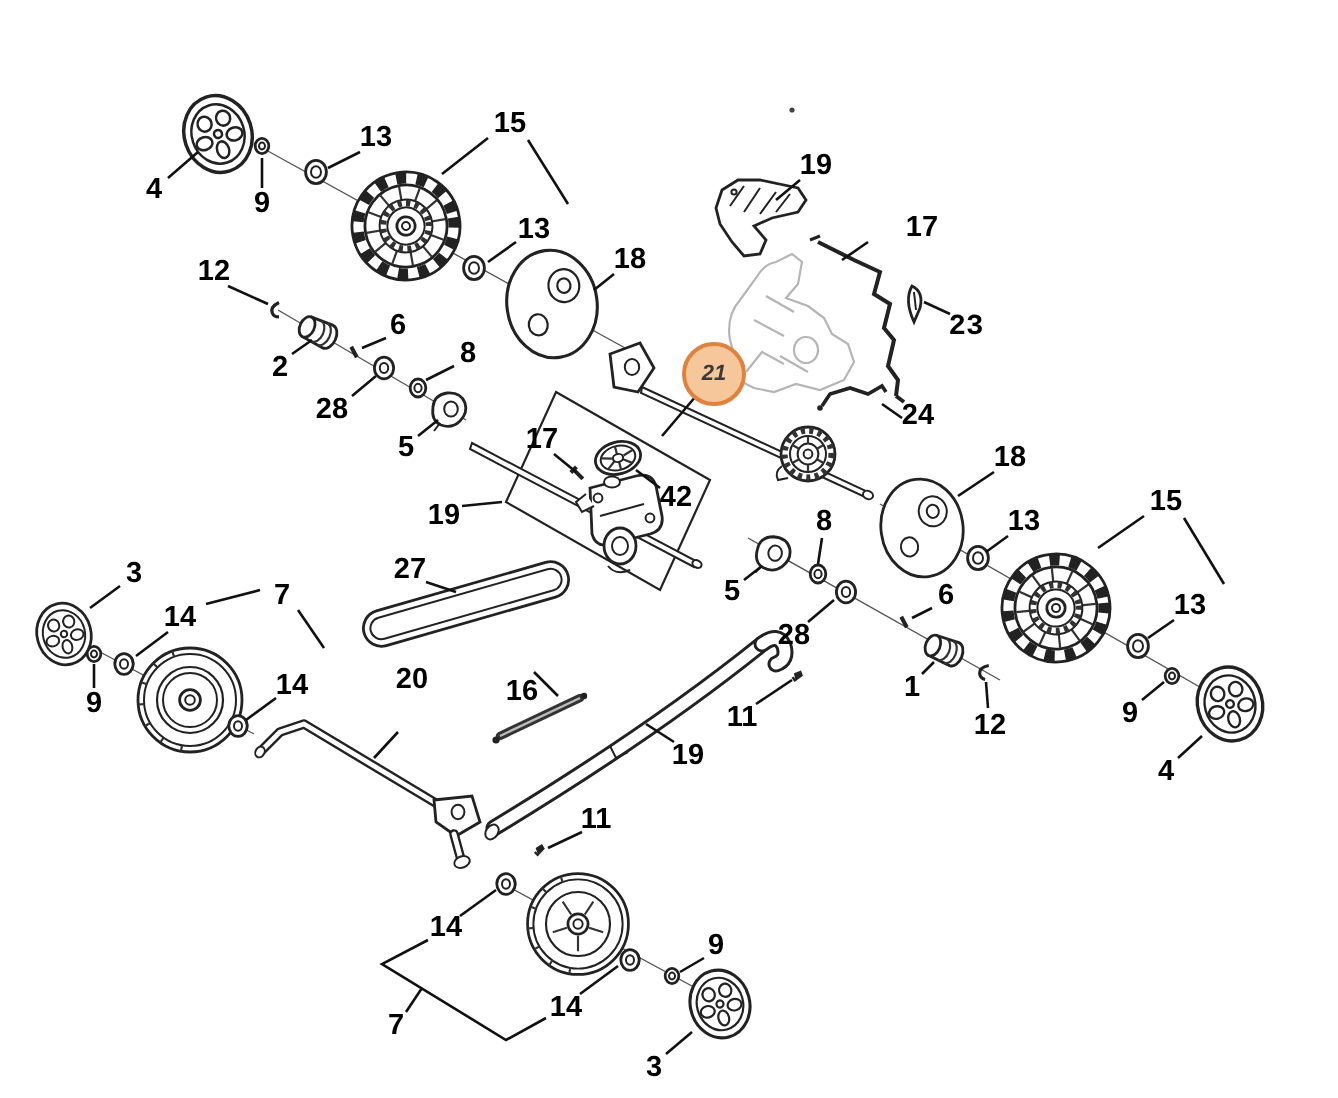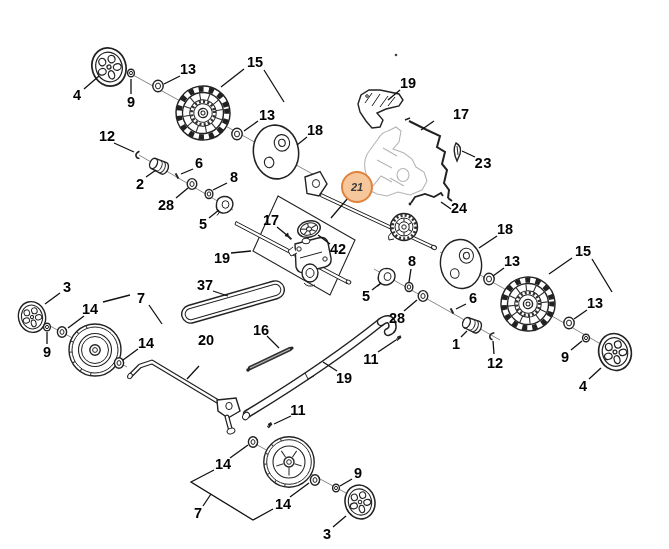--- a/index.html
+++ b/index.html
@@ -341,22 +341,22 @@
       <div class="callout" style="left: 315px; top: 130px;">18</div>
       <div class="callout" style="left: 107px; top: 136px;">12</div>
       <div class="callout" style="left: 140px; top: 184px;">2</div>
       <div class="callout" style="left: 199px; top: 163px;">6</div>
       <div class="callout" style="left: 166px; top: 205px;">28</div>
       <div class="callout" style="left: 234px; top: 177px;">8</div>
       <div class="callout" style="left: 203px; top: 224px;">5</div>
       <div class="callout" style="left: 271px; top: 220px;">17</div>
       <div class="callout" style="left: 222px; top: 258px;">19</div>
       <div class="callout" style="left: 338px; top: 249px;">42</div>
-      <div class="callout" style="left: 205px; top: 285px;">37</div>
-      <div class="callout" style="left: 261px; top: 330px;">16</div>
+      <div class="callout" style="left: 205px; top: 285px;">27</div>
+      <div class="callout" style="left: 261px; top: 346px;">16</div>
       <div class="callout" style="left: 206px; top: 340px;">20</div>
       <div class="callout highlighted" style="left: 357px; top: 187px;">21</div>
       <div class="callout" style="left: 408px; top: 83px;">19</div>
       <div class="callout" style="left: 443px; top: 114px; margin-left: 18px;">17</div>
       <div class="callout" style="left: 483px; top: 164px; font-family: Liberation Mono, monospace;">23</div>
       <div class="callout" style="left: 459px; top: 208px;">24</div>
       <div class="callout" style="left: 505px; top: 229px;">18</div>
       <div class="callout" style="left: 583px; top: 251px;">15</div>
       <div class="callout" style="left: 512px; top: 261px;">13</div>
       <div class="callout" style="left: 595px; top: 303px;">13</div>

